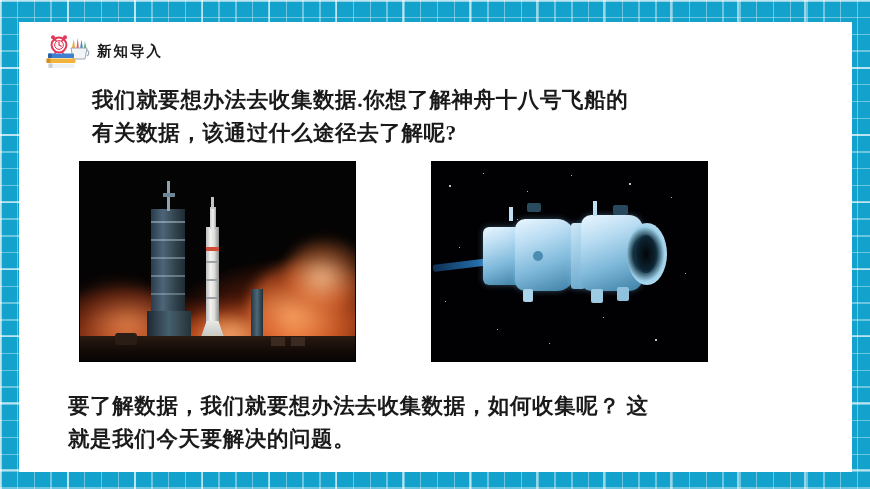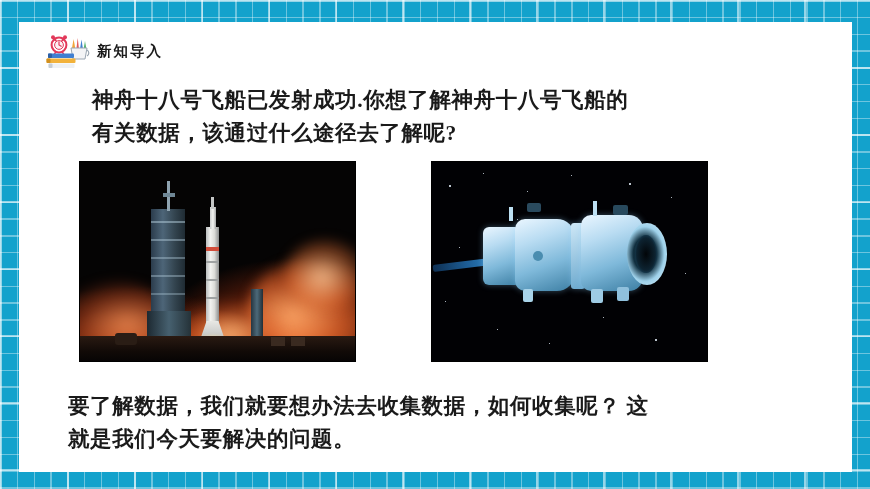--- a/index.html
+++ b/index.html
@@ -209,21 +209,21 @@
           <rect x="3" y="21.5" width="4" height="4.6" rx="1" fill="#2c5fa3"></rect>
           <rect x="1.5" y="26.5" width="29" height="4.6" rx="1" fill="#f2b23b"></rect>
           <rect x="1.5" y="26.5" width="4" height="4.6" rx="1" fill="#d1901f"></rect>
           <rect x="3.5" y="31.5" width="26" height="4.6" rx="1" fill="#eef1f4"></rect>
           <rect x="3.5" y="31.5" width="4" height="4.6" rx="1" fill="#c6ced6"></rect>
         </svg>
       </div>
       <div class="header-label">新知导入</div>
     </div>
 
-    <div class="para para-top">神舟十八号飞船已发射成功.你想了解神舟十八号飞船的
+    <div class="para para-top">我们就要想办法去收集数据.你想了解神舟十八号飞船的
 有关数据，该通过什么途径去了解呢?</div>
 
     <div class="photo photo-launch">
       <div class="sky"></div>
 
       <div class="smoke" style="left:170px; top:98px; width:125px; height:96px; background:radial-gradient(ellipse at 35% 60%, rgba(255,168,104,0.92) 0%, rgba(224,96,40,0.62) 45%, rgba(90,25,10,0) 78%);"></div>
       <div class="smoke" style="left:206px; top:78px; width:82px; height:70px; background:radial-gradient(ellipse at 45% 55%, rgba(255,200,150,0.85) 0%, rgba(230,110,50,0.45) 50%, rgba(90,25,10,0) 80%);"></div>
       <div class="smoke" style="left:-18px; top:120px; width:110px; height:78px; background:radial-gradient(ellipse at 60% 55%, rgba(255,150,90,0.75) 0%, rgba(190,70,30,0.4) 50%, rgba(60,18,6,0) 80%);"></div>
       <div class="smoke" style="left:96px; top:140px; width:110px; height:66px; background:radial-gradient(ellipse at 50% 50%, rgba(255,190,130,0.8) 0%, rgba(220,90,35,0.4) 48%, rgba(60,18,6,0) 80%);"></div>
 

